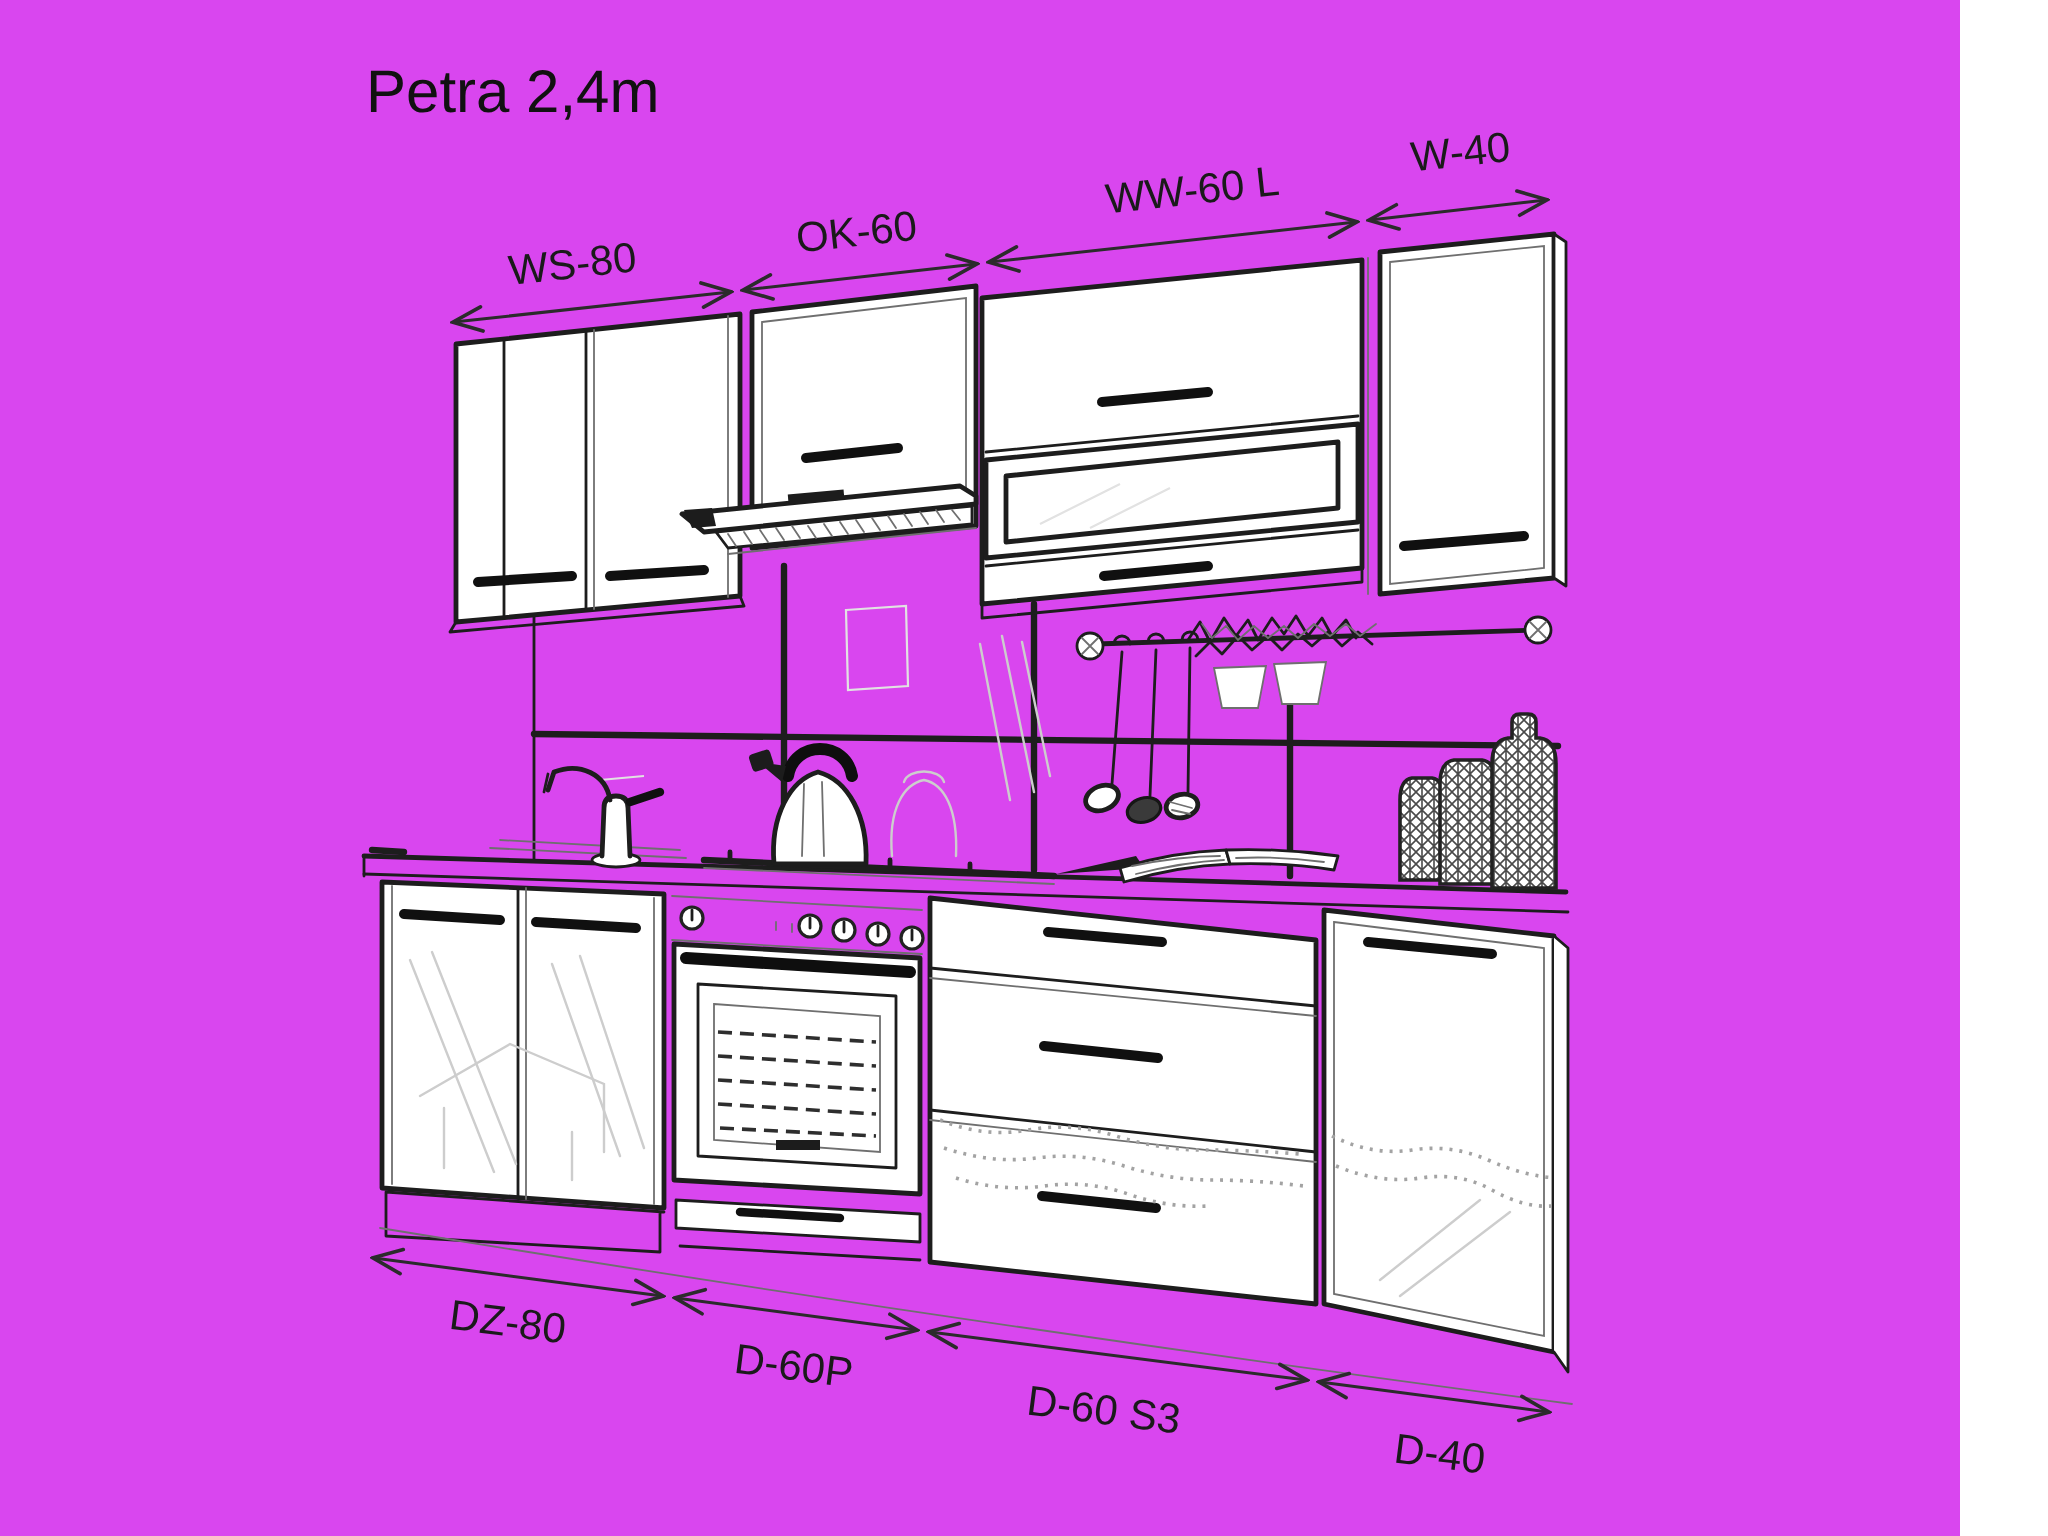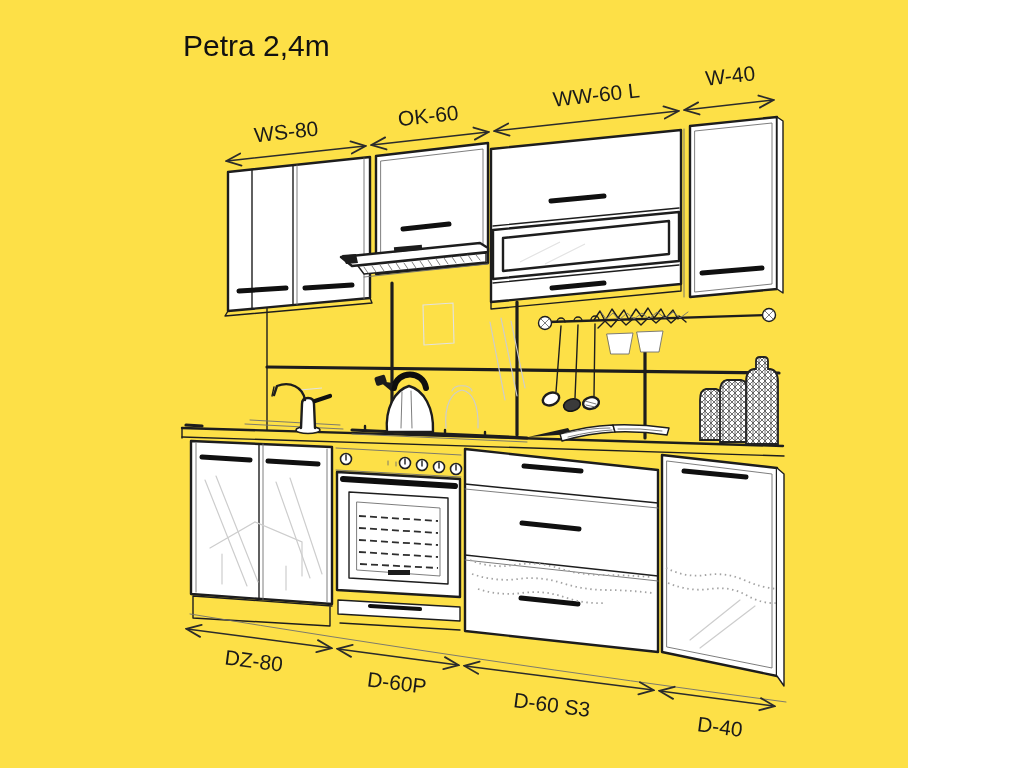--- a/index.html
+++ b/index.html
@@ -1,16 +1,16 @@
 <!DOCTYPE html>
 <html><head>
 <meta charset="utf-8">
 <style>
   html,body{margin:0;padding:0;background:#ffffff;}
-  .page{width:908px;height:768px;background:#fde047;overflow:hidden;position:relative;}
+  .page{width:980px;height:768px;background:#d946ef;overflow:hidden;position:relative;}
   svg{display:block;}
   
   .s1{stroke:#1d1d1d;stroke-width:1.4;fill:none;stroke-linecap:round;stroke-linejoin:round;}
   .s2{stroke:#1d1d1d;stroke-width:2.4;fill:none;stroke-linecap:round;stroke-linejoin:round;}
   .s3{stroke:#1d1d1d;stroke-width:3.2;fill:none;stroke-linecap:round;stroke-linejoin:round;}
   .sthin{stroke:#6f6f6f;stroke-width:.9;fill:none;stroke-linecap:round;}
   .w{fill:#ffffff;}
   .hdl{stroke:#101010;stroke-width:5;stroke-linecap:round;fill:none;}
   .hdl4{stroke:#101010;stroke-width:4.2;stroke-linecap:round;fill:none;}
   .faint{stroke:#cdcdcd;stroke-width:1.2;fill:none;stroke-linecap:round;}

